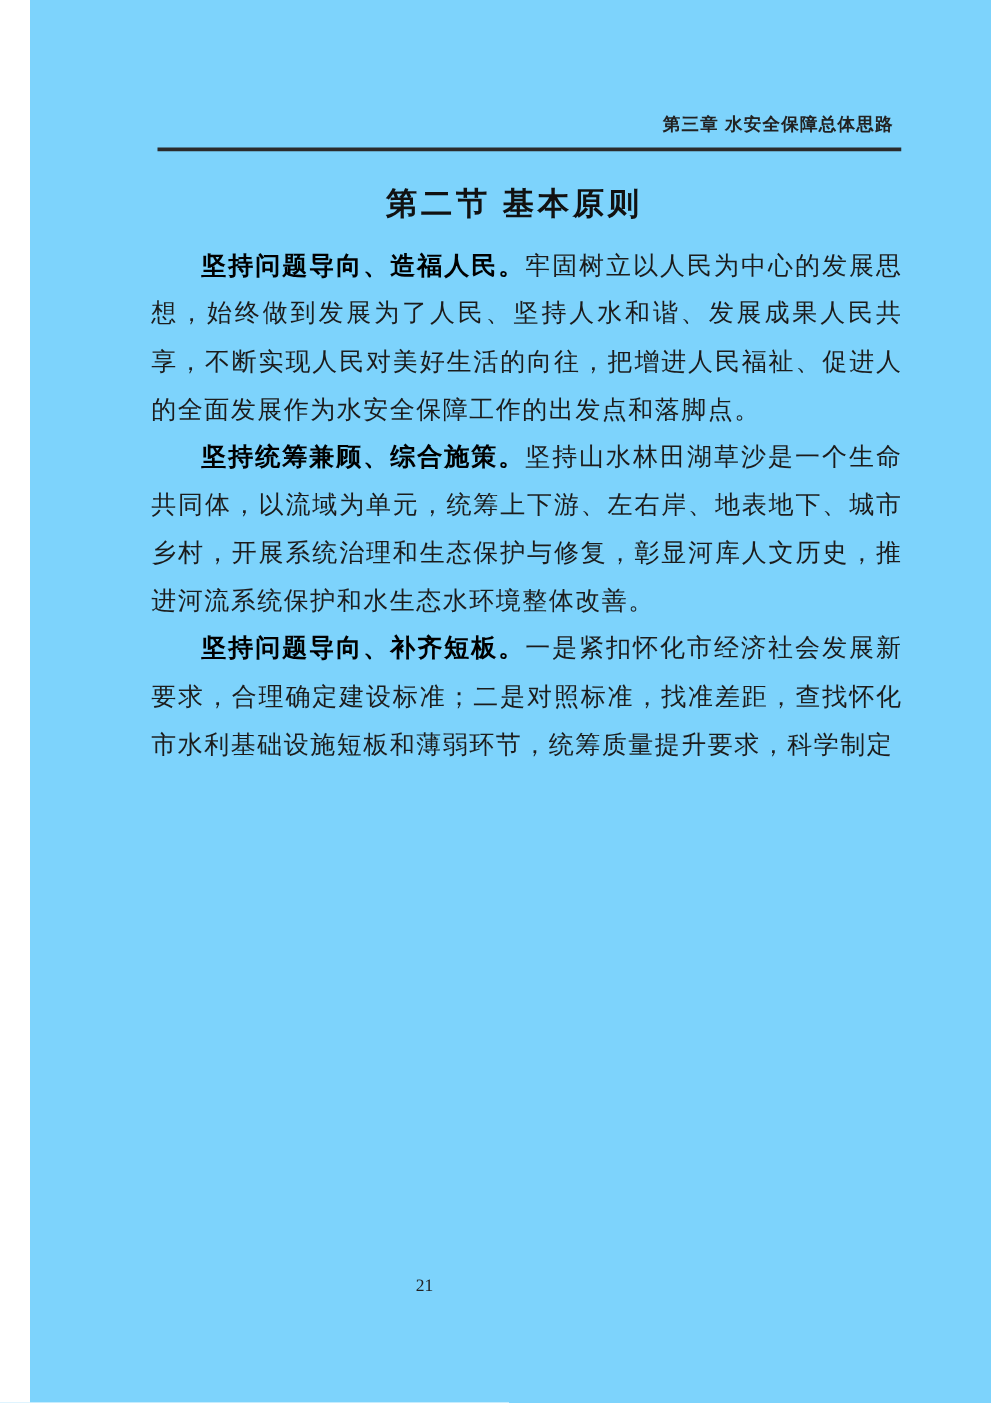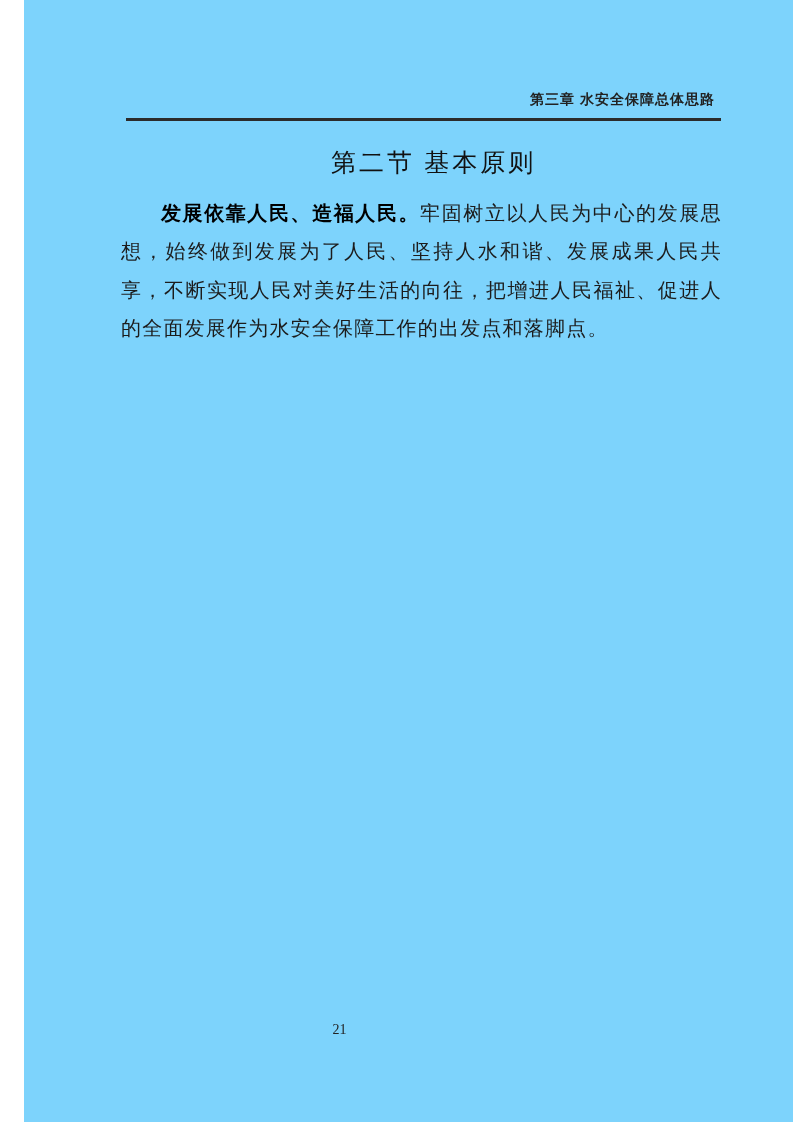--- a/index.html
+++ b/index.html
@@ -29,25 +29,25 @@
     position: absolute;
     top: 118px;
     left: 102px;
     width: 595px;
     height: 3px;
     background: #2b2b2b;
   }
   .section-title {
     position: absolute;
     top: 146px;
-    left: 109px;
+    left: 87px;
     width: 601px;
     text-align: center;
     font-size: 25px;
-    font-weight: 400;
+    font-weight: 700;
     letter-spacing: 3px;
     color: #111111;
     white-space: nowrap;
   }
   .content {
     position: absolute;
     top: 194px;
     left: 97px;
     width: 601px;
     font-size: 20px;
@@ -79,18 +79,20 @@
 
 <div class="page">
 
   <div class="running-header">第三章 水安全保障总体思路</div>
 
   <div class="header-rule"></div>
 
   <div class="section-title">第二节 基本原则</div>
 
   <div class="content">
-    <p><span class="para-lead">发展依靠人民、造福人民。</span><span>牢固树立以人民为中心的发展思想，始终做到发展为了人民、坚持人水和谐、发展成果人民共享，不断实现人民对美好生活的向往，把增进人民福祉、促进人的全面发展作为水安全保障工作的出发点和落脚点。</span></p>
+    <p><span class="para-lead">坚持问题导向、造福人民。</span><span>牢固树立以人民为中心的发展思想，始终做到发展为了人民、坚持人水和谐、发展成果人民共享，不断实现人民对美好生活的向往，把增进人民福祉、促进人的全面发展作为水安全保障工作的出发点和落脚点。</span></p>
+    <p><span class="para-lead">坚持统筹兼顾、综合施策。</span><span>坚持山水林田湖草沙是一个生命共同体，以流域为单元，统筹上下游、左右岸、地表地下、城市乡村，开展系统治理和生态保护与修复，彰显河库人文历史，推进河流系统保护和水生态水环境整体改善。</span></p>
+    <p><span class="para-lead">坚持问题导向、补齐短板。</span><span>一是紧扣怀化市经济社会发展新要求，合理确定建设标准；二是对照标准，找准差距，查找怀化市水利基础设施短板和薄弱环节，统筹质量提升要求，科学制定</span></p>
   </div>
 
   <div class="page-number">21</div>
 
 </div>
 
 </body></html>

